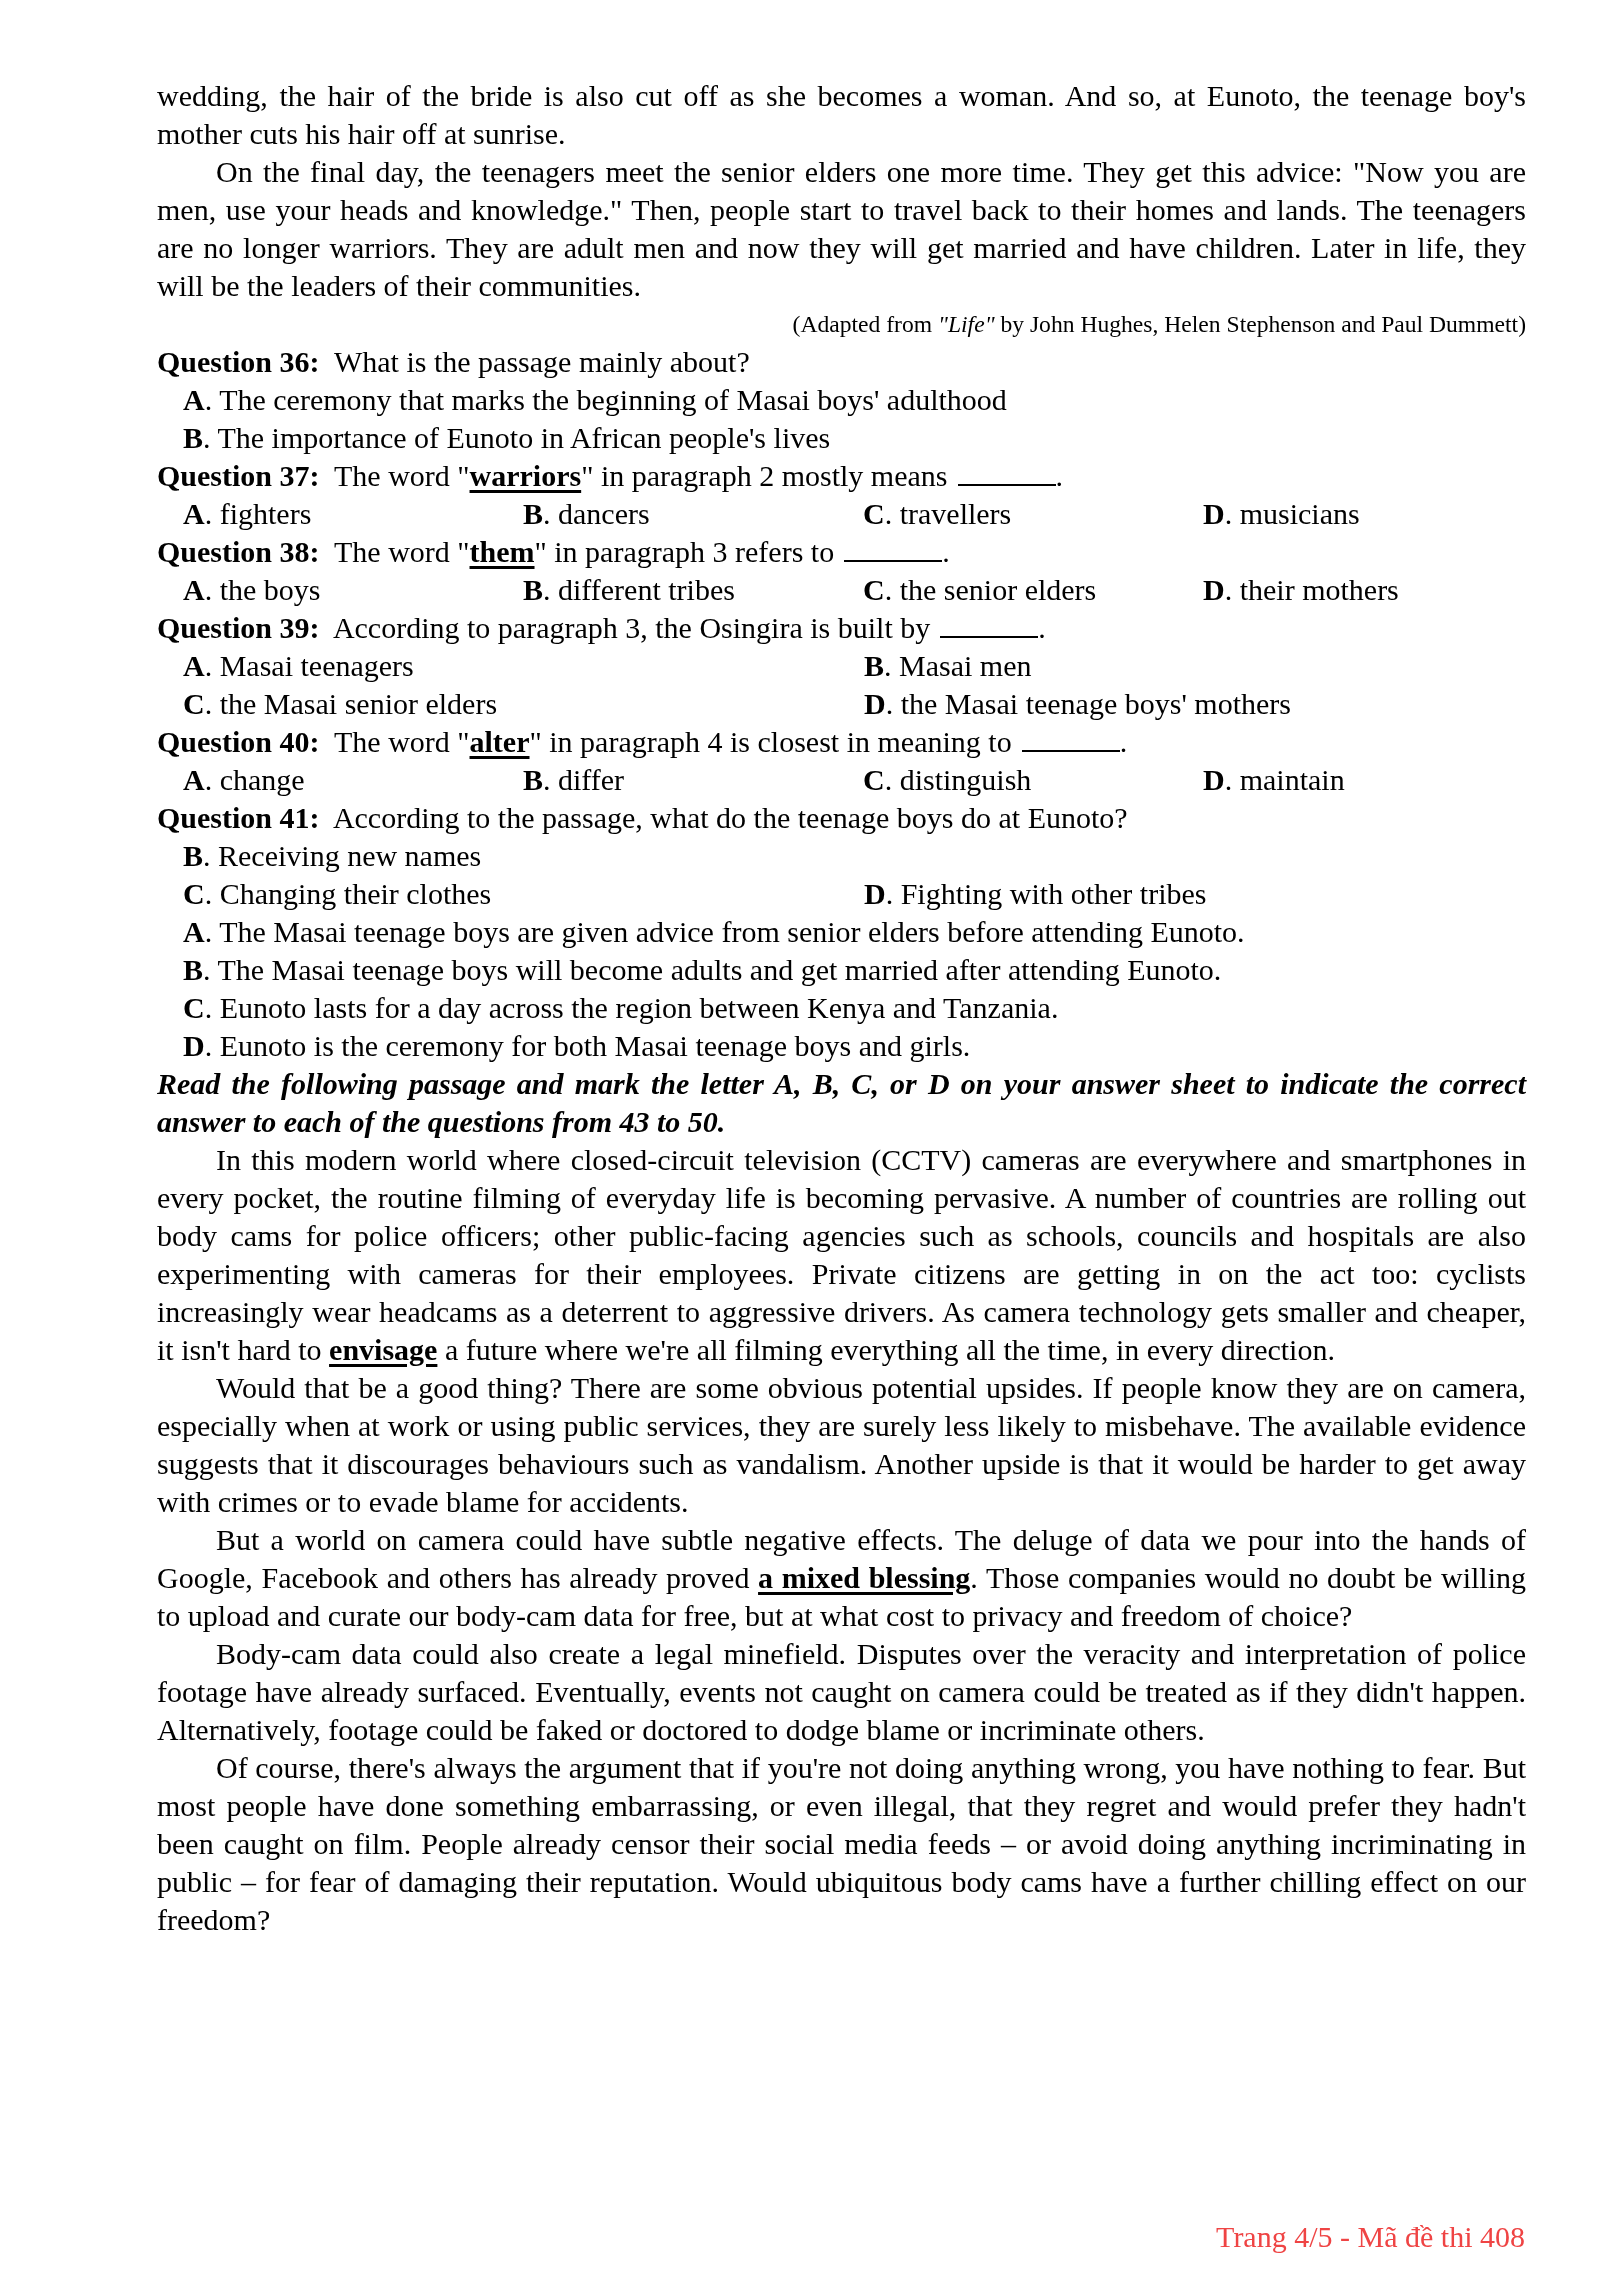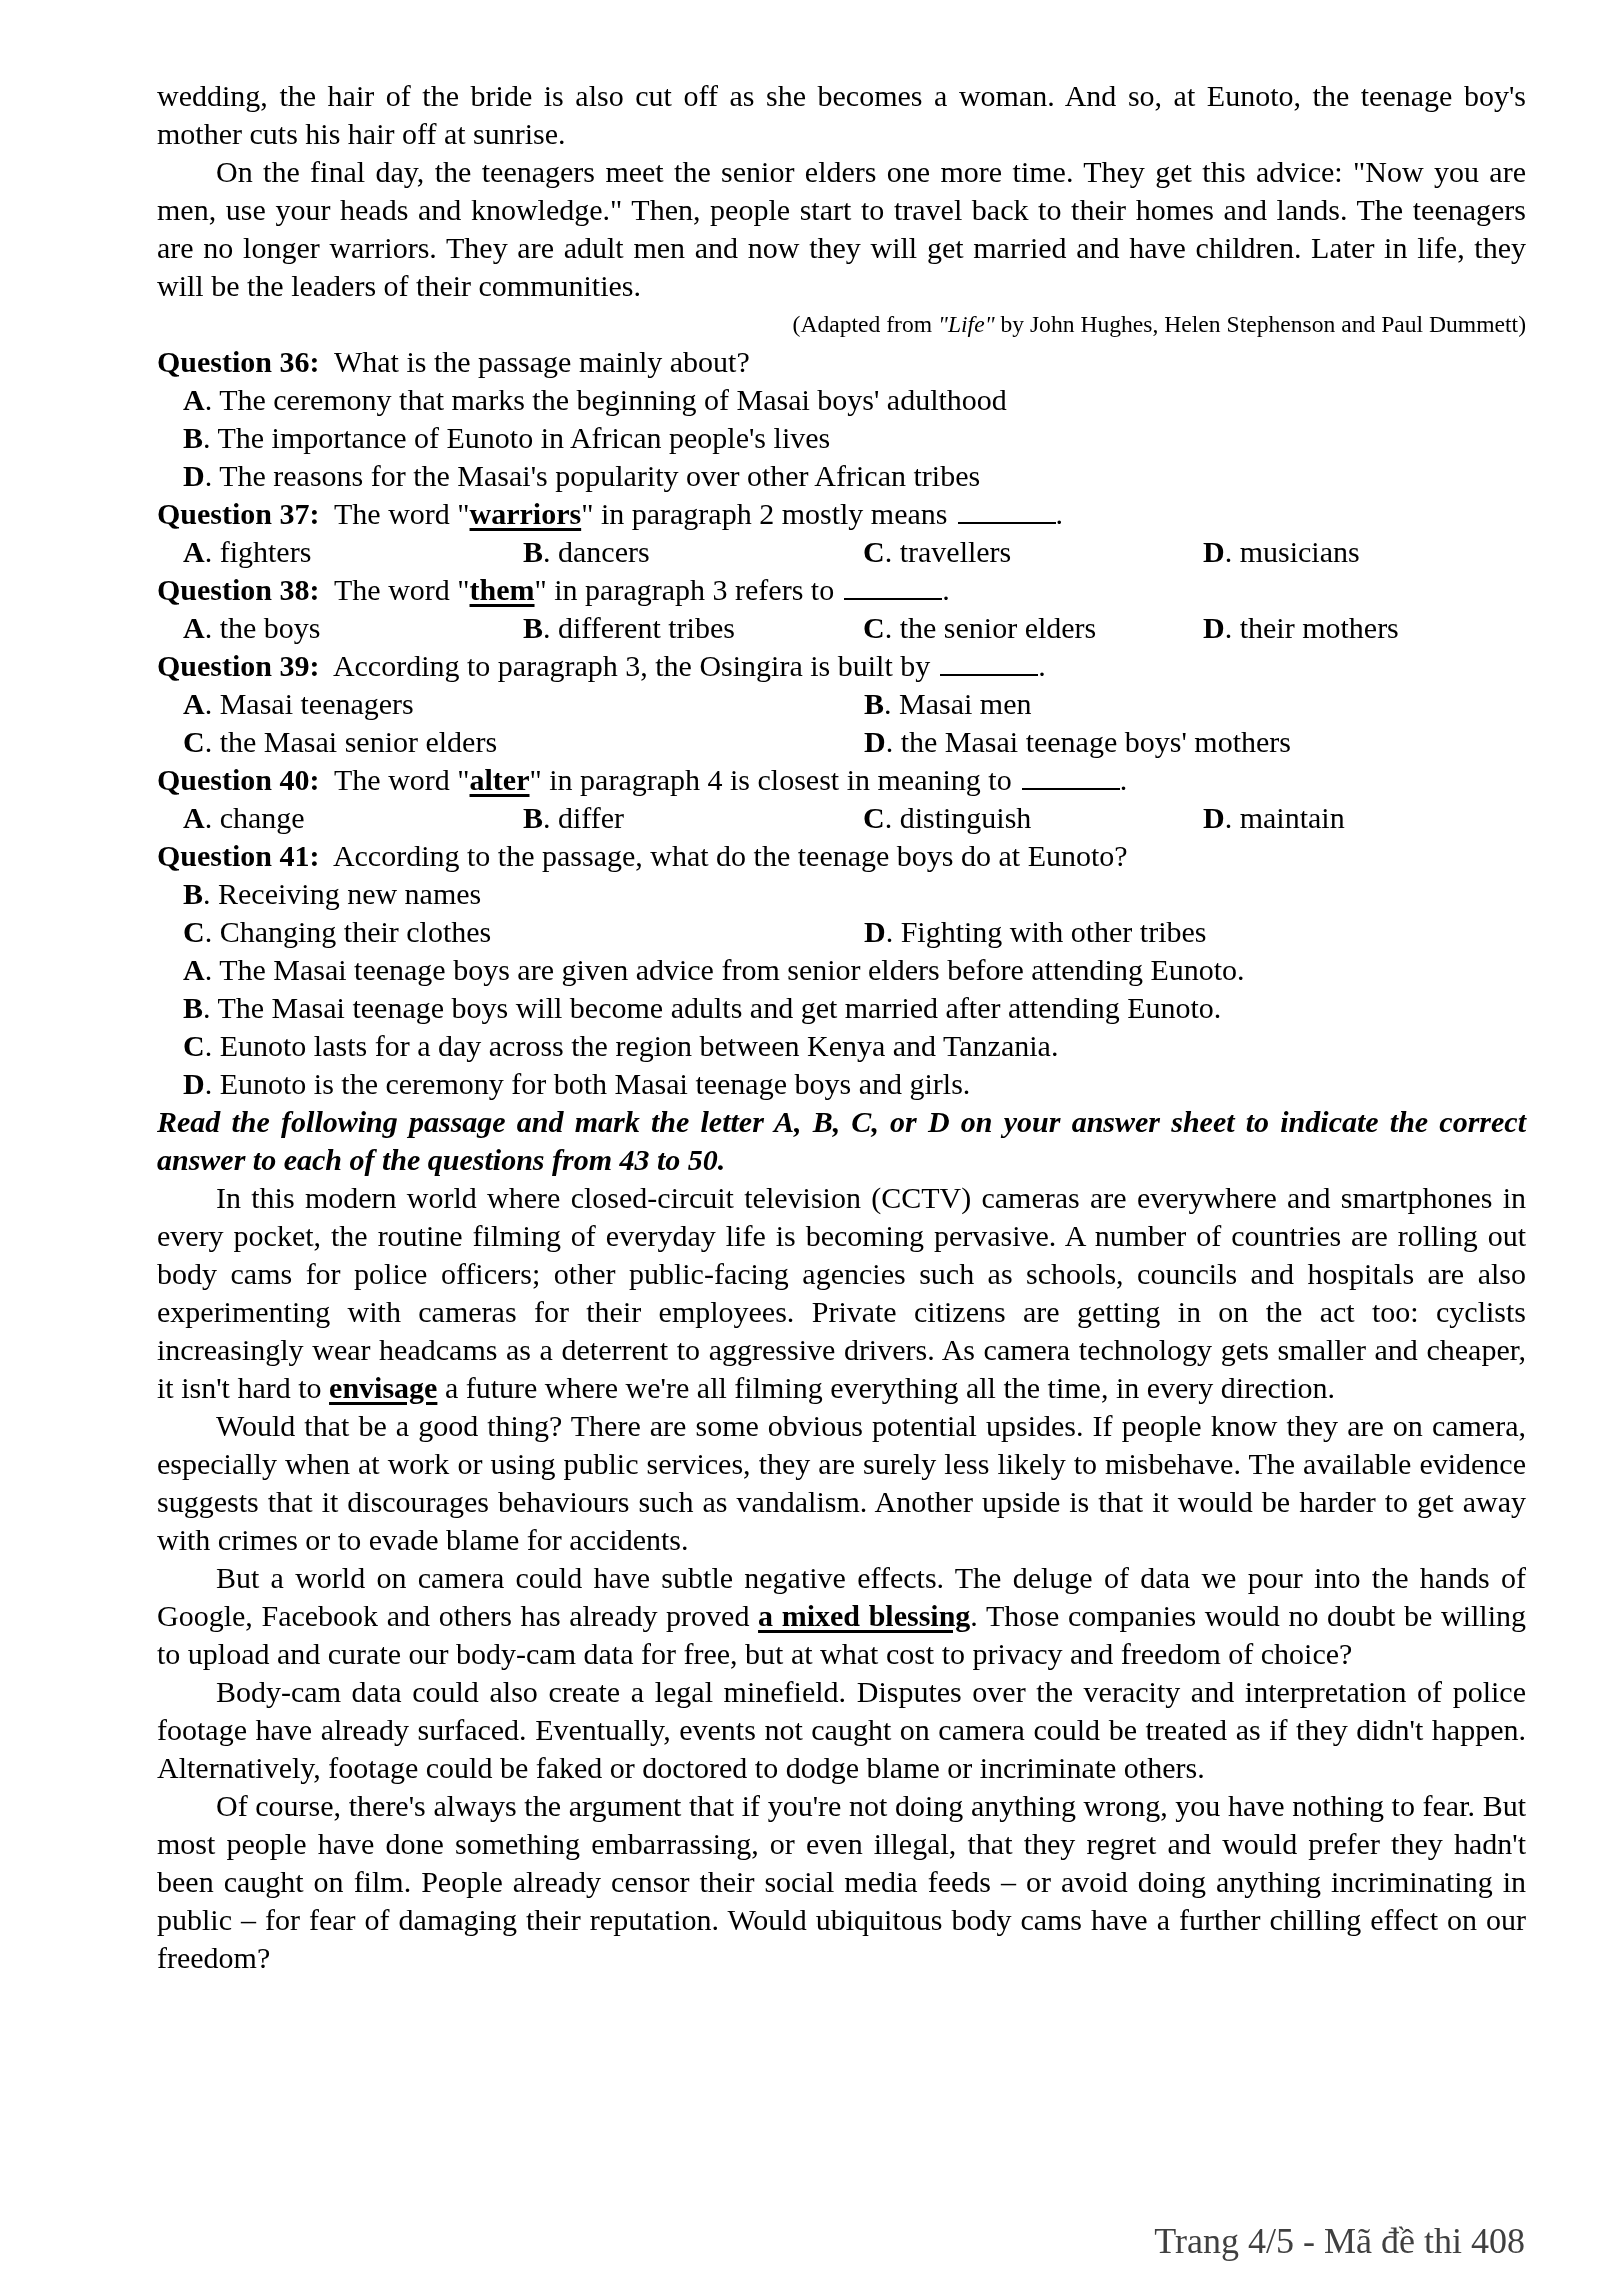--- a/index.html
+++ b/index.html
@@ -17,37 +17,36 @@
   .opts { display: flex; padding-left: 26px; }
   .opts.four .opt { width: 340px; flex: none; }
   .opts.two .opt { width: 681px; flex: none; }
   .opt b { font-weight: bold; }
   .single { padding-left: 26px; }
   .u { text-decoration: underline; text-decoration-thickness: 3.3px; text-underline-offset: 3.9px; font-weight: bold; }
   .blank { display: inline-block; width: 98px; border-bottom: 2px solid #000; height: 26px; vertical-align: baseline; margin-left: 2.6px; }
   .instr { font-weight: bold; font-style: italic; text-align: justify; }
   .footer {
     position: absolute; top: 2220px; right: 98px;
-    font-family: "Liberation Serif", serif; font-size: 36px; color: #404040;
+    font-family: "Liberation Serif", serif; font-size: 30px; color: #ef4444;
   }
 </style>
 </head>
 <body>
 
 <div class="page">
 
   <p>wedding, the hair of the bride is also cut off as she becomes a woman. And so, at Eunoto, the teenage boy's mother cuts his hair off at sunrise.</p>
   <p class="indent">On the final day, the teenagers meet the senior elders one more time. They get this advice: "Now you are men, use your heads and knowledge." Then, people start to travel back to their homes and lands. The teenagers are no longer warriors. They are adult men and now they will get married and have children. Later in life, they will be the leaders of their communities.</p>
   <p class="credit"><span>(Adapted from </span><i>"Life"</i><span> by John Hughes, Helen Stephenson and Paul Dummett)</span></p>
 
   <div>
     <p class="q"><b>Question 36:</b>&nbsp; <span>What is the passage mainly about?</span></p>
     <div class="single"><b>A</b><span>. The ceremony that marks the beginning of Masai boys' adulthood</span></div>
     <div class="single"><b>B</b><span>. The importance of Eunoto in African people's lives</span></div>
-    <div class="single"><b>D</b><span>. The reasons for the Masai's popularity over other African tribes</span></div>
   </div>
 
   <div>
     <p class="q"><b>Question 37:</b>&nbsp; <span>The word "</span><span class="u">warriors</span><span>" in paragraph 2 mostly means</span> <span class="blank"></span>.</p>
     <div class="opts four">
       <div class="opt"><b>A</b><span>. fighters</span></div>
       <div class="opt"><b>B</b><span>. dancers</span></div>
       <div class="opt"><b>C</b><span>. travellers</span></div>
       <div class="opt"><b>D</b><span>. musicians</span></div>
     </div>

